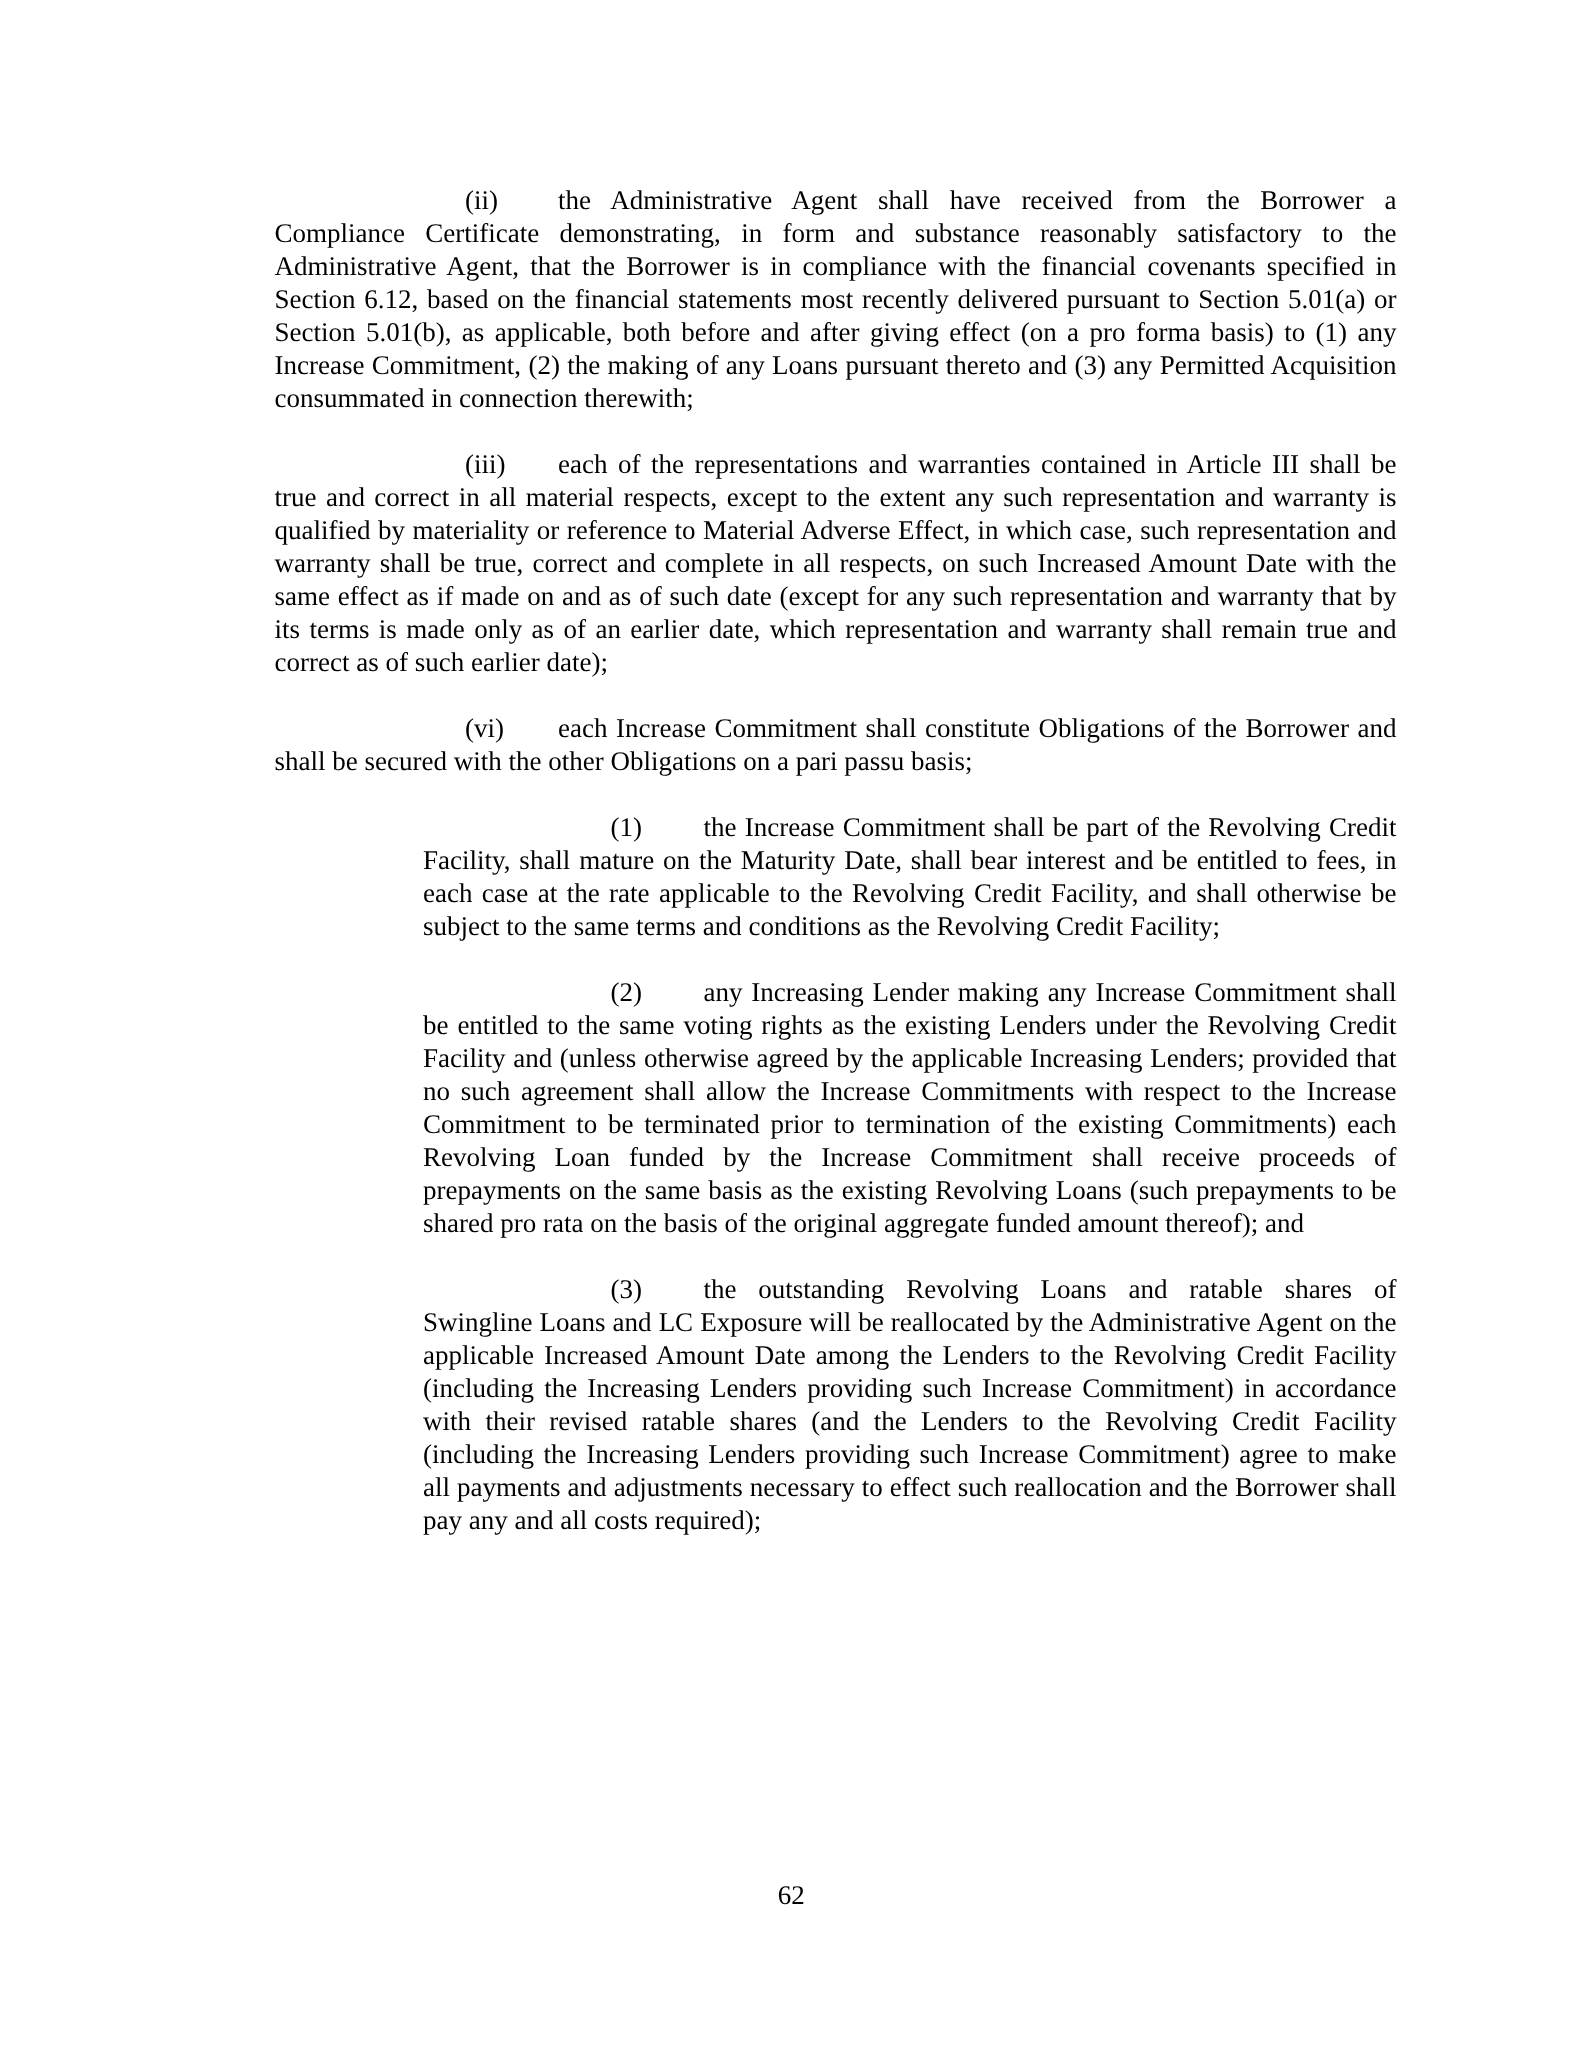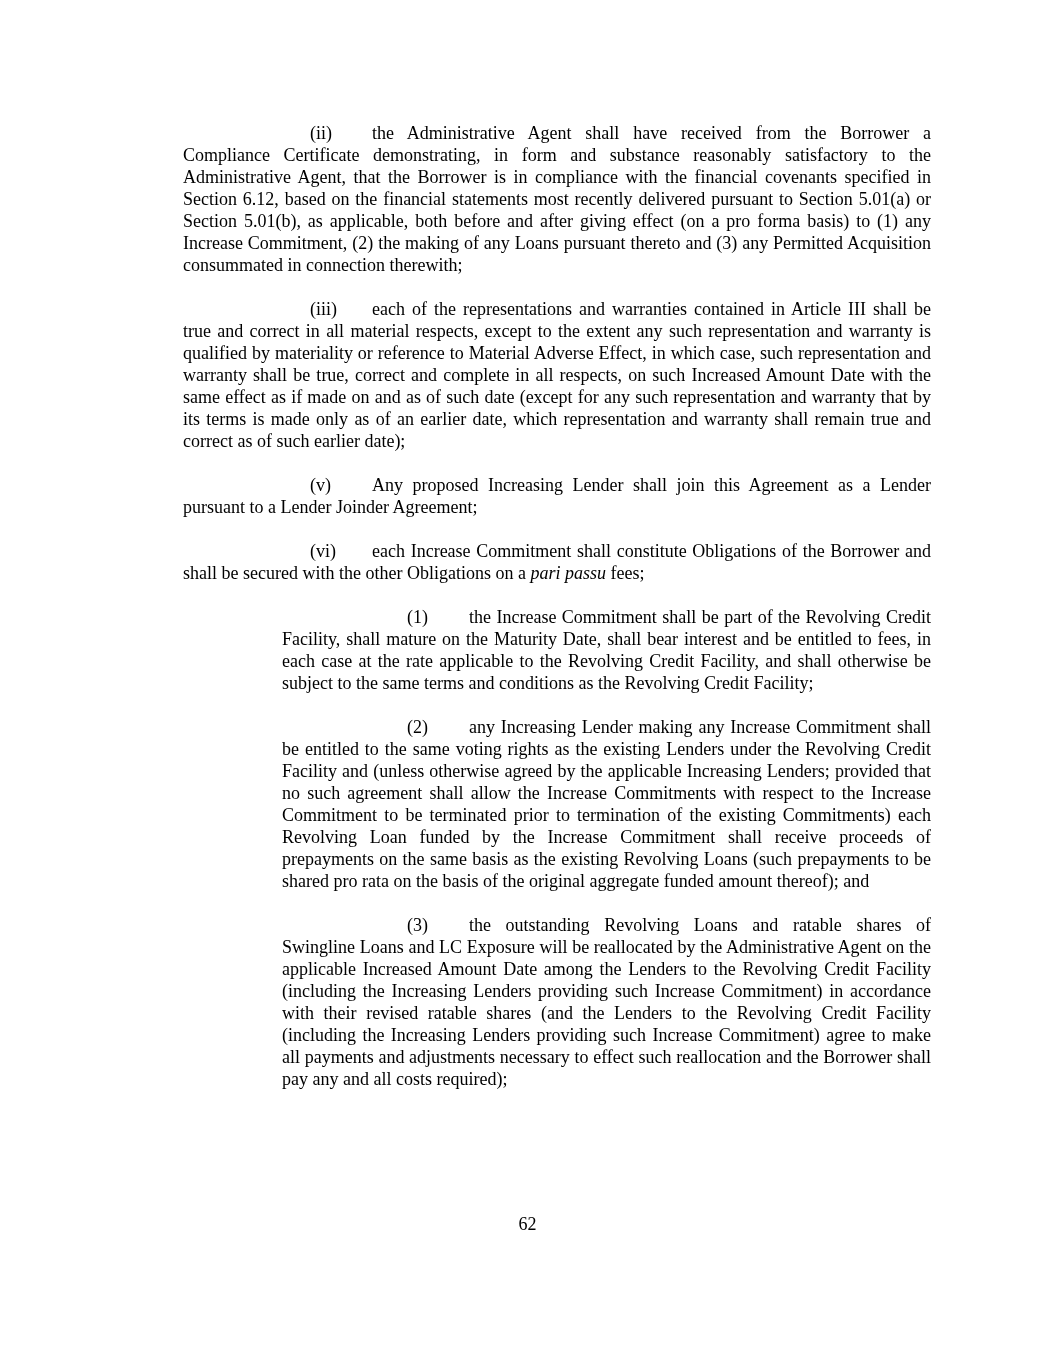--- a/index.html
+++ b/index.html
@@ -31,46 +31,45 @@
     text-align: justify;
     margin-bottom: 22px;
   }
   .level1 { text-indent: 127px; }
   .level2 { margin-left: 99px; text-indent: 125px; }
   .marker {
     display: inline-block;
     width: 62px;
     text-indent: 0;
   }
-  .i { font-style: italic; }
+  .i { }
   .u { }
   .footer {
     position: absolute;
     left: 0;
-    top: 1213px;
+    top: 1252px;
     width: 1055px;
     text-align: center;
     font-size: 18px;
     line-height: 22px;
   }
 </style>
 </head>
 <body>
 
 <div class="page">
   <div class="content">
 
     <p class="para level1"><span class="marker">(ii)</span><span>the Administrative Agent shall have received from the Borrower a Compliance Certificate demonstrating, in form and substance reasonably satisfactory to the Administrative Agent, that the Borrower is in compliance with the financial covenants specified in Section 6.12, based on the financial statements most recently delivered pursuant to Section 5.01(a) or Section 5.01(b), as applicable, both before and after giving effect (on a pro forma basis) to (1) any Increase Commitment, (2) the making of any Loans pursuant thereto and (3) any Permitted Acquisition consummated in connection therewith;</span></p>
 
     <p class="para level1"><span class="marker">(iii)</span><span>each of the representations and warranties contained in Article III shall be true and correct in all material respects, except to the extent any such representation and warranty is qualified by materiality or reference to Material Adverse Effect, in which case, such representation and warranty shall be true, correct and complete in all respects, on such Increased Amount Date with the same effect as if made on and as of such date (except for any such representation and warranty that by its terms is made only as of an earlier date, which representation and warranty shall remain true and correct as of such earlier date);</span></p>
 
 
-    <p class="para level1"><span class="marker">(v)</span><span>Any proposed Increasing Lender shall join this Agreement as a Lender pursuant to a Lender Joinder Agreement;</span></p>
 
-    <p class="para level1"><span class="marker">(vi)</span><span>each Increase Commitment shall constitute Obligations of the Borrower and shall be secured with the other Obligations on a </span><span class="i">pari passu</span><span> fees;</span></p>
+    <p class="para level1"><span class="marker">(vi)</span><span>each Increase Commitment shall constitute Obligations of the Borrower and shall be secured with the other Obligations on a </span><span class="i">pari passu</span><span> basis;</span></p>
 
     <p class="para level2"><span class="marker">(1)</span><span>the Increase Commitment shall be part of the Revolving Credit Facility, shall mature on the Maturity Date, shall bear interest and be entitled to fees, in each case at the rate applicable to the Revolving Credit Facility, and shall otherwise be subject to the same terms and conditions as the Revolving Credit Facility;</span></p>
 
     <p class="para level2"><span class="marker">(2)</span><span>any Increasing Lender making any Increase Commitment shall be entitled to the same voting rights as the existing Lenders under the Revolving Credit Facility and (unless otherwise agreed by the applicable Increasing Lenders; </span><span class="u">provided</span><span> that no such agreement shall allow the Increase Commitments with respect to the Increase Commitment to be terminated prior to termination of the existing Commitments) each Revolving Loan funded by the Increase Commitment shall receive proceeds of prepayments on the same basis as the existing Revolving Loans (such prepayments to be shared pro rata on the basis of the original aggregate funded amount thereof); and</span></p>
 
     <p class="para level2"><span class="marker">(3)</span><span>the outstanding Revolving Loans and ratable shares of Swingline Loans and LC Exposure will be reallocated by the Administrative Agent on the applicable Increased Amount Date among the Lenders to the Revolving Credit Facility (including the Increasing Lenders providing such Increase Commitment) in accordance with their revised ratable shares (and the Lenders to the Revolving Credit Facility (including the Increasing Lenders providing such Increase Commitment) agree to make all payments and adjustments necessary to effect such reallocation and the Borrower shall pay any and all costs required);</span></p>
 
   </div>
 
   <div class="footer">

